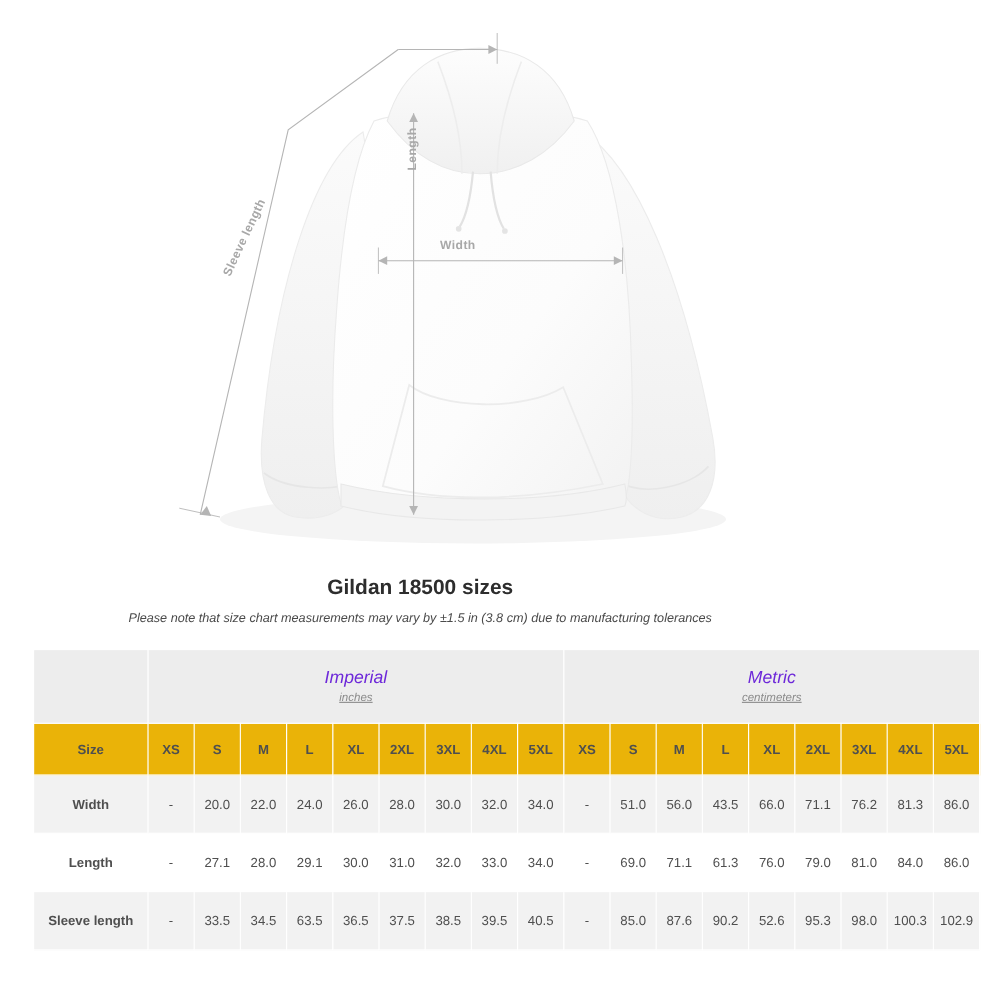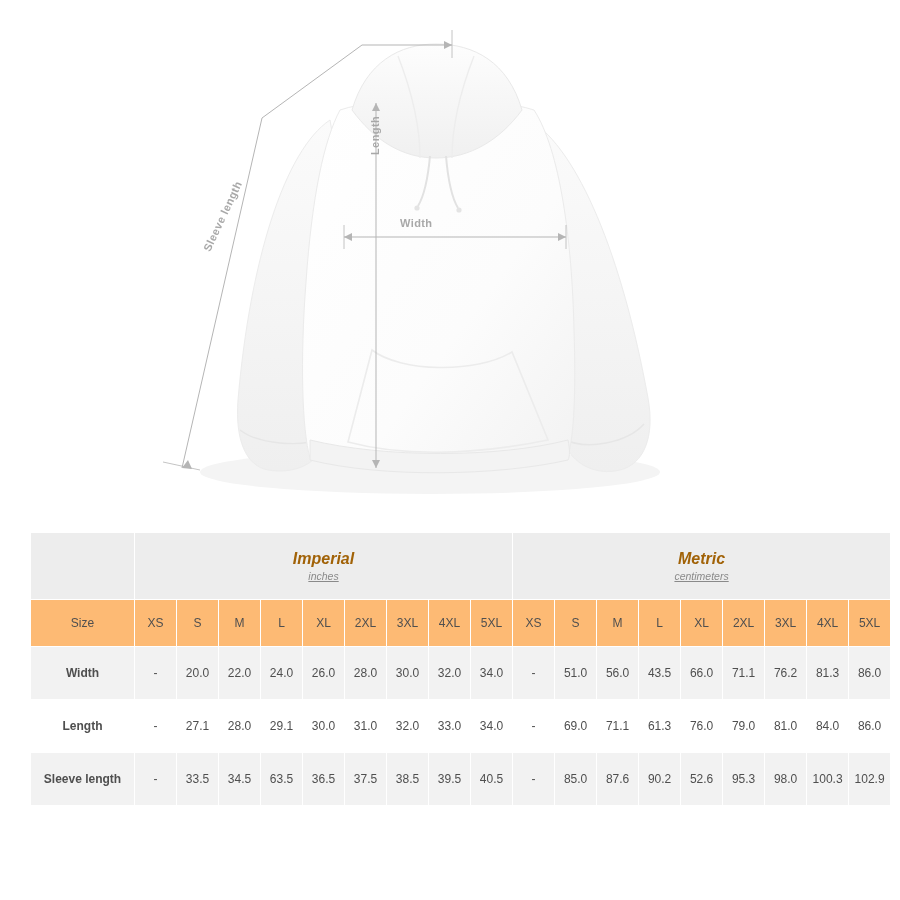--- a/index.html
+++ b/index.html
@@ -90,35 +90,35 @@
     height: 52px;
     vertical-align: middle;
   }
   .unit-head {
     background: #ededed;
     height: 66px !important;
   }
   .unit-system {
     font-size: 16px;
     font-style: italic;
-    font-weight: bold;
-    color: #a16207;
+    font-weight: normal;
+    color: #6d28d9;
     line-height: 20px;
   }
   .unit-sub {
     font-size: 10.5px;
     font-style: italic;
     color: #8a8a8a;
     line-height: 14px;
     text-decoration: underline;
   }
   .hdr-row td {
-    background: #fdba74;
+    background: #eab308;
     font-size: 12.5px;
-    font-weight: normal;
+    font-weight: bold;
     color: #3a3a3a;
     height: 46px !important;
   }
   .row-shaded td { background: #f2f2f2; }
   .row-plain td { background: #ffffff; }
   .rowlabel {
     font-weight: bold;
     color: #3c3c3c;
     font-size: 12.5px;
   }
@@ -193,20 +193,24 @@
           <path d="M163 462 L 200 470" stroke-width="0.8"></path>
         </g>
       </svg>
     </div>
 
     <div class="dim-label width-label">Width</div>
     <div class="dim-label length-label">Length</div>
     <div class="dim-label sleeve-label">Sleeve length</div>
   </div>
 
+  <div class="titles">
+    <h1 class="chart-title">Gildan 18500 sizes</h1>
+    <p class="chart-note">Please note that size chart measurements may vary by ±1.5 in (3.8 cm) due to manufacturing tolerances</p>
+  </div>
 
   <div class="table-wrap">
     <table class="size-table">
       <colgroup>
         <col class="col-label">
         <col class="col-sz">
           <col class="col-sz">
           <col class="col-sz">
           <col class="col-sz">
           <col class="col-sz">

